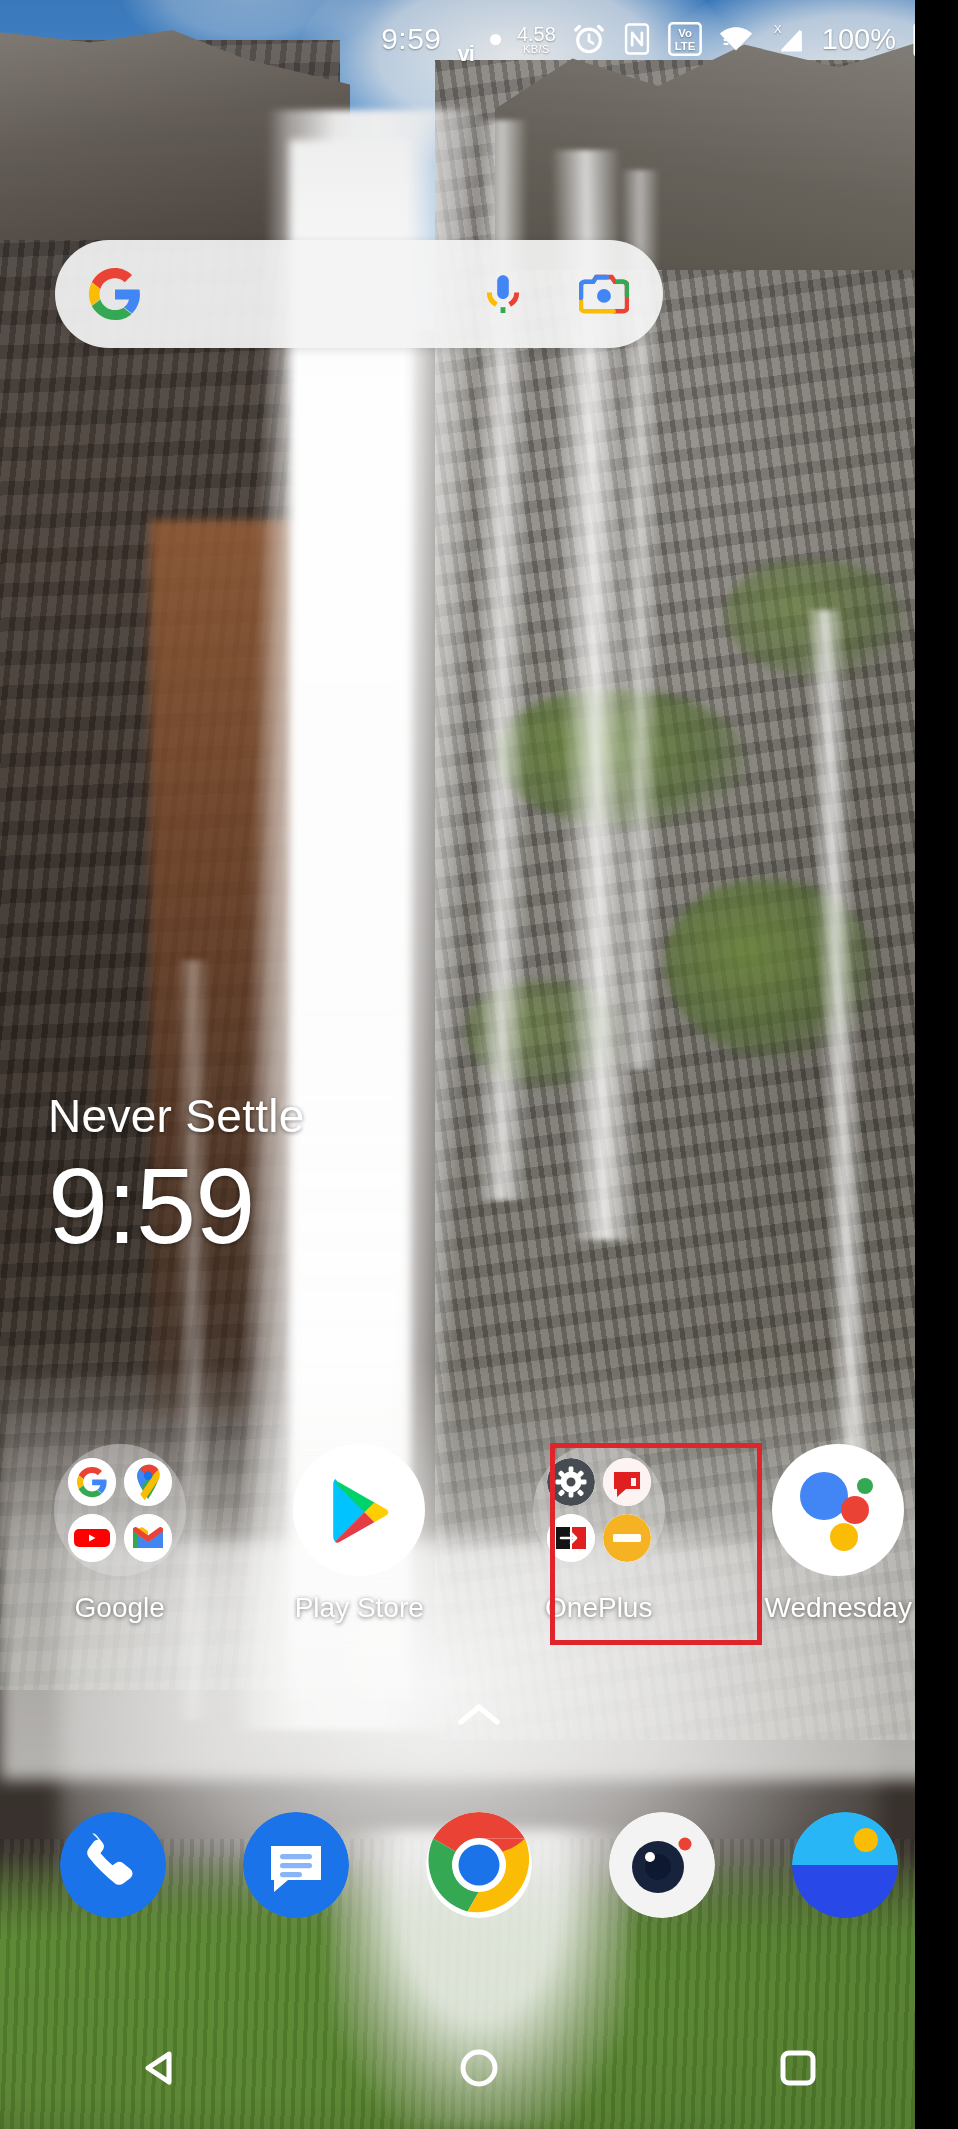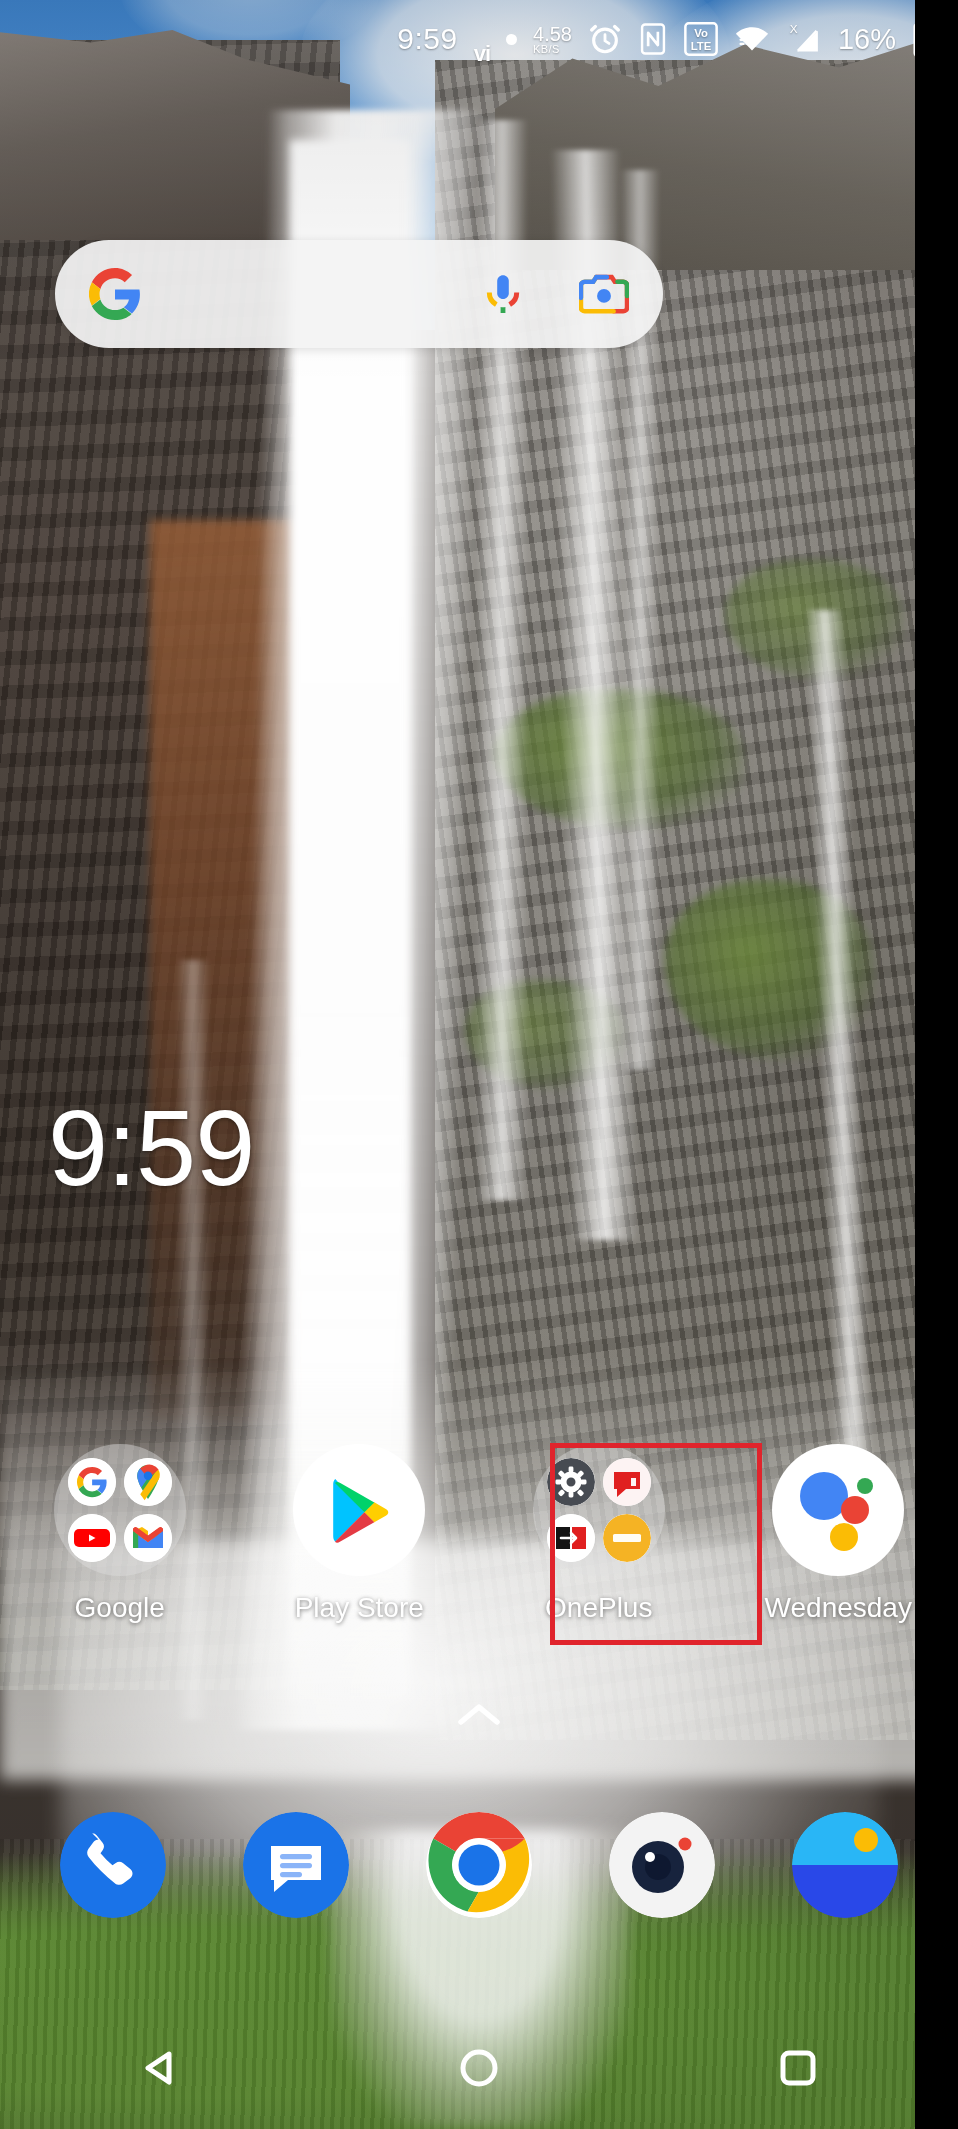--- a/index.html
+++ b/index.html
@@ -147,21 +147,21 @@
     position:absolute; left:0; top:0; width:958px; height:78px;
     display:flex; align-items:center; justify-content:flex-end;
     gap:16px; padding-right:24px;
     color:#fff; z-index:30;
     text-shadow:0 1px 2px rgba(0,0,0,.35);
   }
   .sb-time { font-size:30px; font-weight:400; letter-spacing:.5px; }
   .sb-ico { display:flex; align-items:center; justify-content:center; }
   .vi-glyph { font-size:22px; font-weight:700; letter-spacing:-1px;margin-top:30px; }
   .dot-ico { width:11px; height:11px; border-radius:50%; background:#fff; }
-  .netspeed { display:flex; flex-direction:column; line-height:1; }
+  .netspeed { display:flex; flex-direction:column; align-items:center; line-height:1; }
   .netspeed .n1 { font-size:20px; }
   .netspeed .n2 { font-size:11px; letter-spacing:.4px; }
   .sb-battery-text { font-size:29px; }
 
   
   #search-bar {
     position:absolute; left:55px; top:240px; width:608px; height:108px;
     background:rgba(243,243,243,.93);
     border-radius:54px;
     display:flex; align-items:center;
@@ -320,21 +320,21 @@
     </span>
 
     <span class="sb-ico">
       <svg class="gicon" width="36" height="34" viewBox="0 0 26 24">
         <text x="5.5" y="8" font-family="Liberation Sans, sans-serif" font-size="8.5" fill="#fff" text-anchor="middle">X</text>
         <path d="M23 6v15H8L23 6z" fill="#fff"></path>
         <path d="M22 6 8.5 20.5" stroke="#fff" stroke-width="1.6"></path>
       </svg>
     </span>
 
-    <span class="sb-battery-text">16%</span>
+    <span class="sb-battery-text">100%</span>
 
     <span class="sb-ico">
       <svg class="gicon" width="22" height="36" viewBox="0 0 14 26">
         <rect x="4.5" y="0" width="5" height="2.2" rx="0.6" fill="#fff"></rect>
         <rect x="1" y="2.2" width="12" height="23" rx="2" fill="none" stroke="#fff" stroke-width="1.8"></rect>
         <rect x="2.9" y="15" width="8.2" height="8.4" rx="1" fill="#fff"></rect>
       </svg>
     </span>
   </div>
 
@@ -365,20 +365,21 @@
           <path d="M18 21H3a2 2 0 0 1-2-2V7.6a2 2 0 0 1 2-2h4.4L9 3.2" fill="none" stroke="#FBBC05" stroke-width="2.4" stroke-linecap="round"></path>
           <path d="M1 14V7.6a2 2 0 0 1 2-2h4.4L9 3.2h5.5" fill="none" stroke="#4285F4" stroke-width="2.4" stroke-linecap="round"></path>
           <path d="M20 5.6h3a2 2 0 0 1 2 2V13" fill="none" stroke="#34A853" stroke-width="2.4" stroke-linecap="round"></path>
           <circle cx="13" cy="13" r="3.6" fill="#4285F4"></circle>
         </svg>
       </span>
     </span>
   </div>
 
   <div id="clock-widget">
+    <div id="widget-tagline">Never Settle</div>
     <div id="widget-time">9:59</div>
   </div>
 
   <div id="app-grid">
 
     <div class="app-cell">
       <div class="app-icon-wrap">
         <div class="folder">
           <span class="mini">
             <svg width="48" height="48" viewBox="0 0 48 48">

